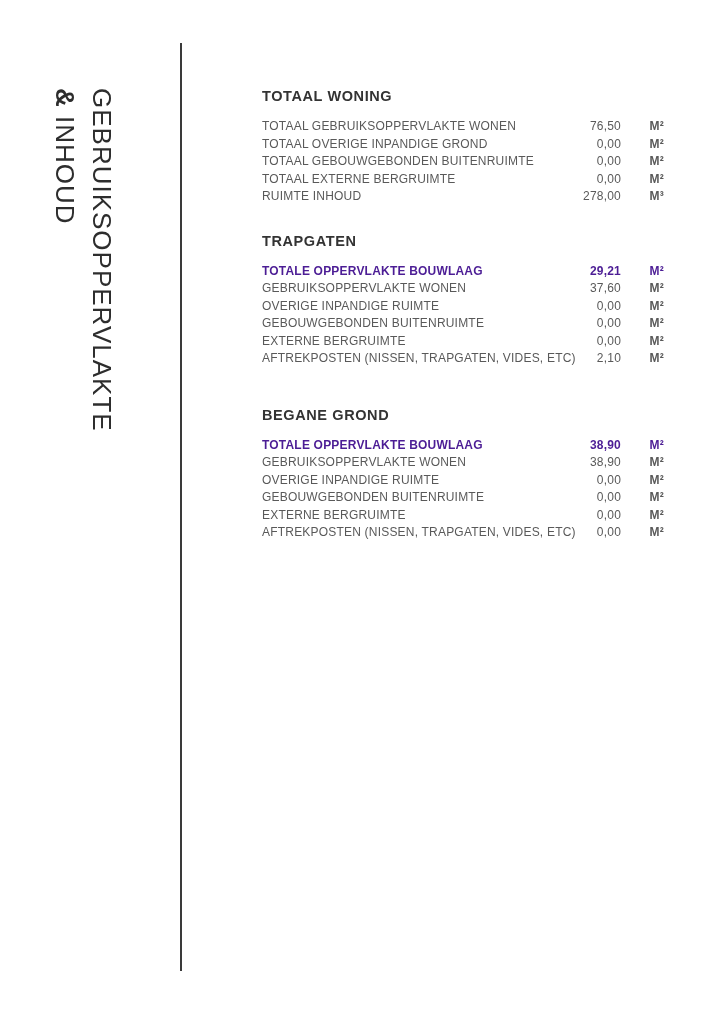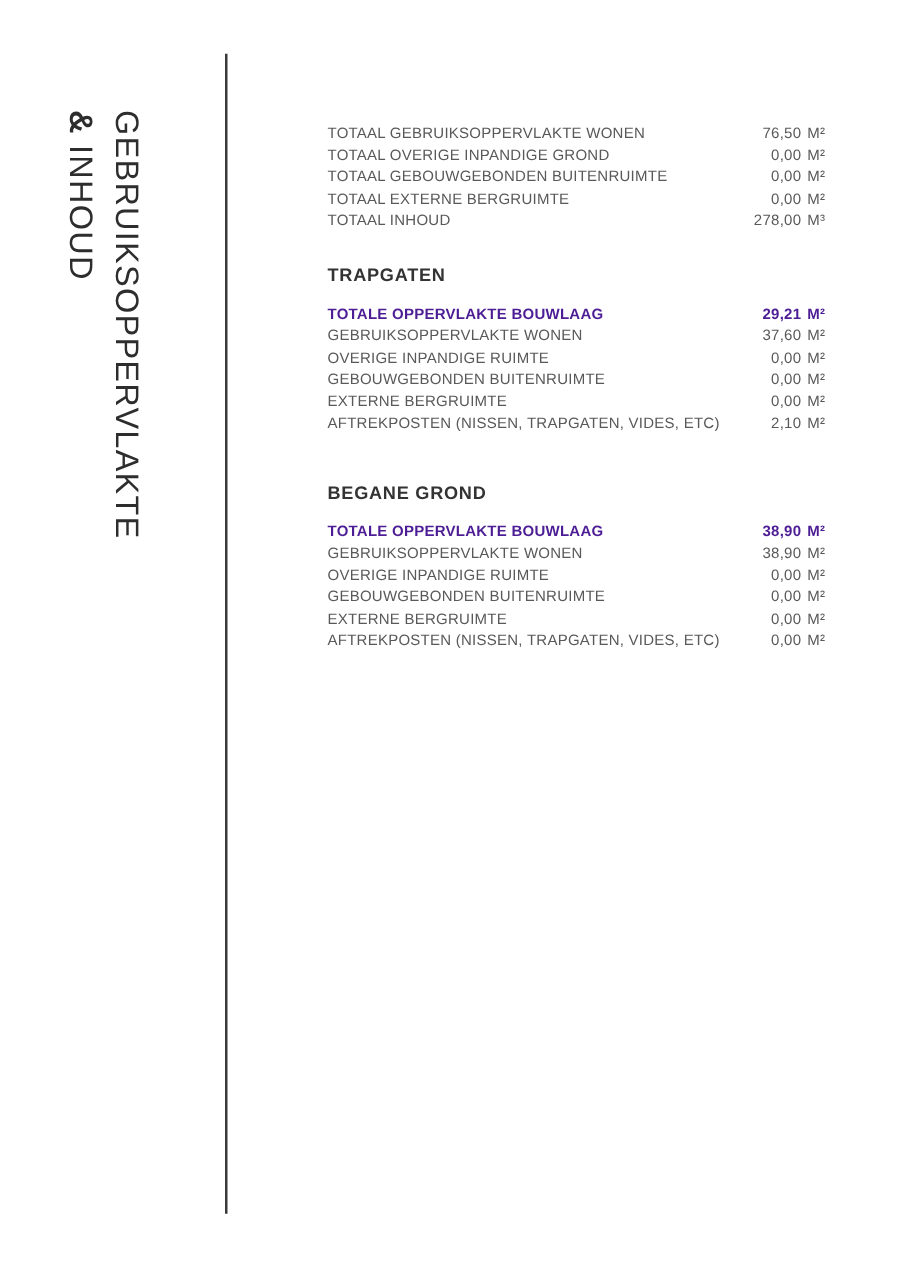--- a/index.html
+++ b/index.html
@@ -70,37 +70,38 @@
     letter-spacing: 0.2px;
     color: #595959;
     font-weight: 400;
   }
   .row.em {
     color: #4c1d95;
     font-weight: 600;
   }
   .row .label { flex: 1 1 auto; white-space: nowrap; }
   .row .value { text-align: right; white-space: nowrap; }
-  .row .unit  { width: 22px; margin-left: 1px; text-align: center; white-space: nowrap; }
+  .row .unit  { width: 22px; margin-left: 21px; text-align: right; white-space: nowrap; font-weight: bold; }
 </style>
 </head>
 <body>
 
 <div class="page">
 
   <div class="side-title">
     <div class="vline">GEBRUIKSOPPERVLAKTE</div>
     <div class="vline"><span class="amp">&amp;</span><span> INHOUD</span></div>
   </div>
 
   <div class="divider"></div>
 
   <div class="content">
 
     <div class="section s1">
+      <h2 class="section-title">TOTAAL WONING</h2>
       <div class="rows">
         <div class="row">
           <span class="label">TOTAAL GEBRUIKSOPPERVLAKTE WONEN</span>
           <span class="value">76,50</span>
           <span class="unit">M²</span>
         </div>
         <div class="row">
           <span class="label">TOTAAL OVERIGE INPANDIGE GROND</span>
           <span class="value">0,00</span>
           <span class="unit">M²</span>
@@ -109,21 +110,21 @@
           <span class="label">TOTAAL GEBOUWGEBONDEN BUITENRUIMTE</span>
           <span class="value">0,00</span>
           <span class="unit">M²</span>
         </div>
         <div class="row">
           <span class="label">TOTAAL EXTERNE BERGRUIMTE</span>
           <span class="value">0,00</span>
           <span class="unit">M²</span>
         </div>
         <div class="row">
-          <span class="label">TOTAAL INHOUD</span>
+          <span class="label">RUIMTE INHOUD</span>
           <span class="value">278,00</span>
           <span class="unit">M³</span>
         </div>
       </div>
     </div>
 
     <div class="section s2">
       <h2 class="section-title">TRAPGATEN</h2>
       <div class="rows">
         <div class="row em">

